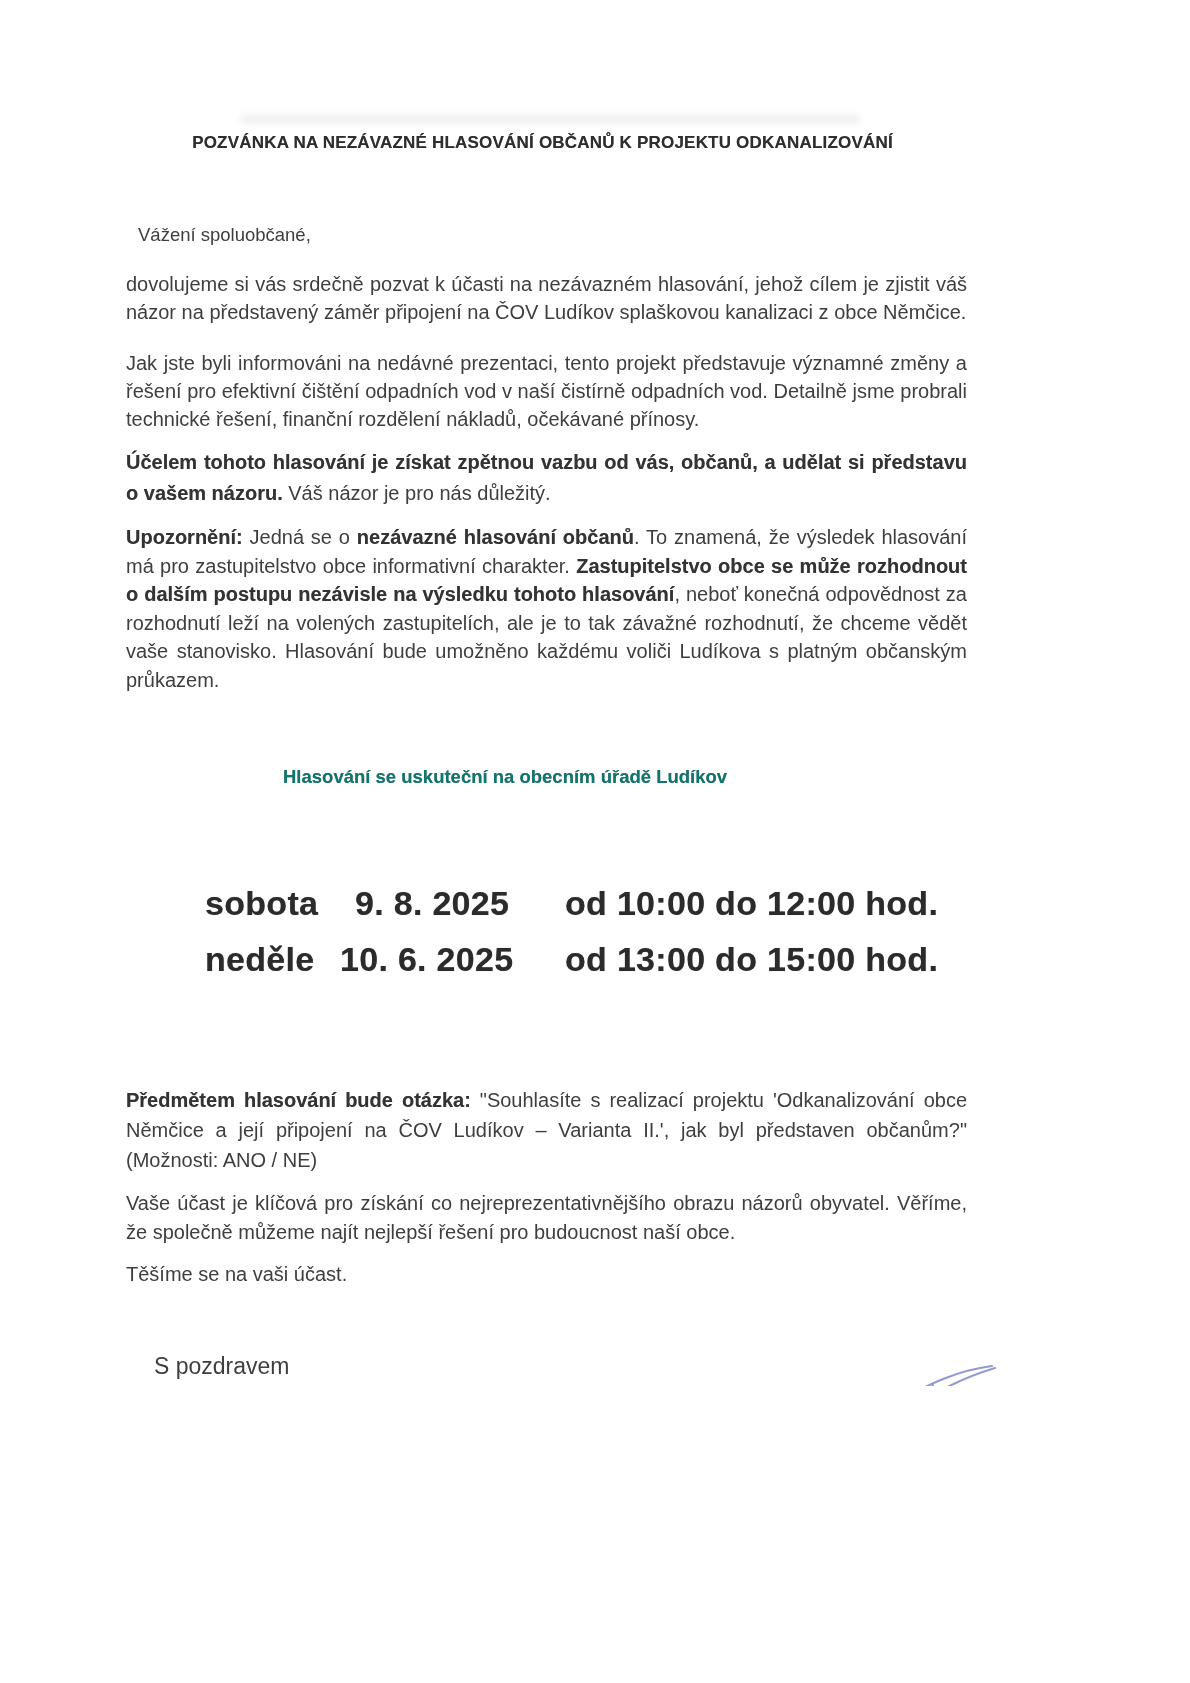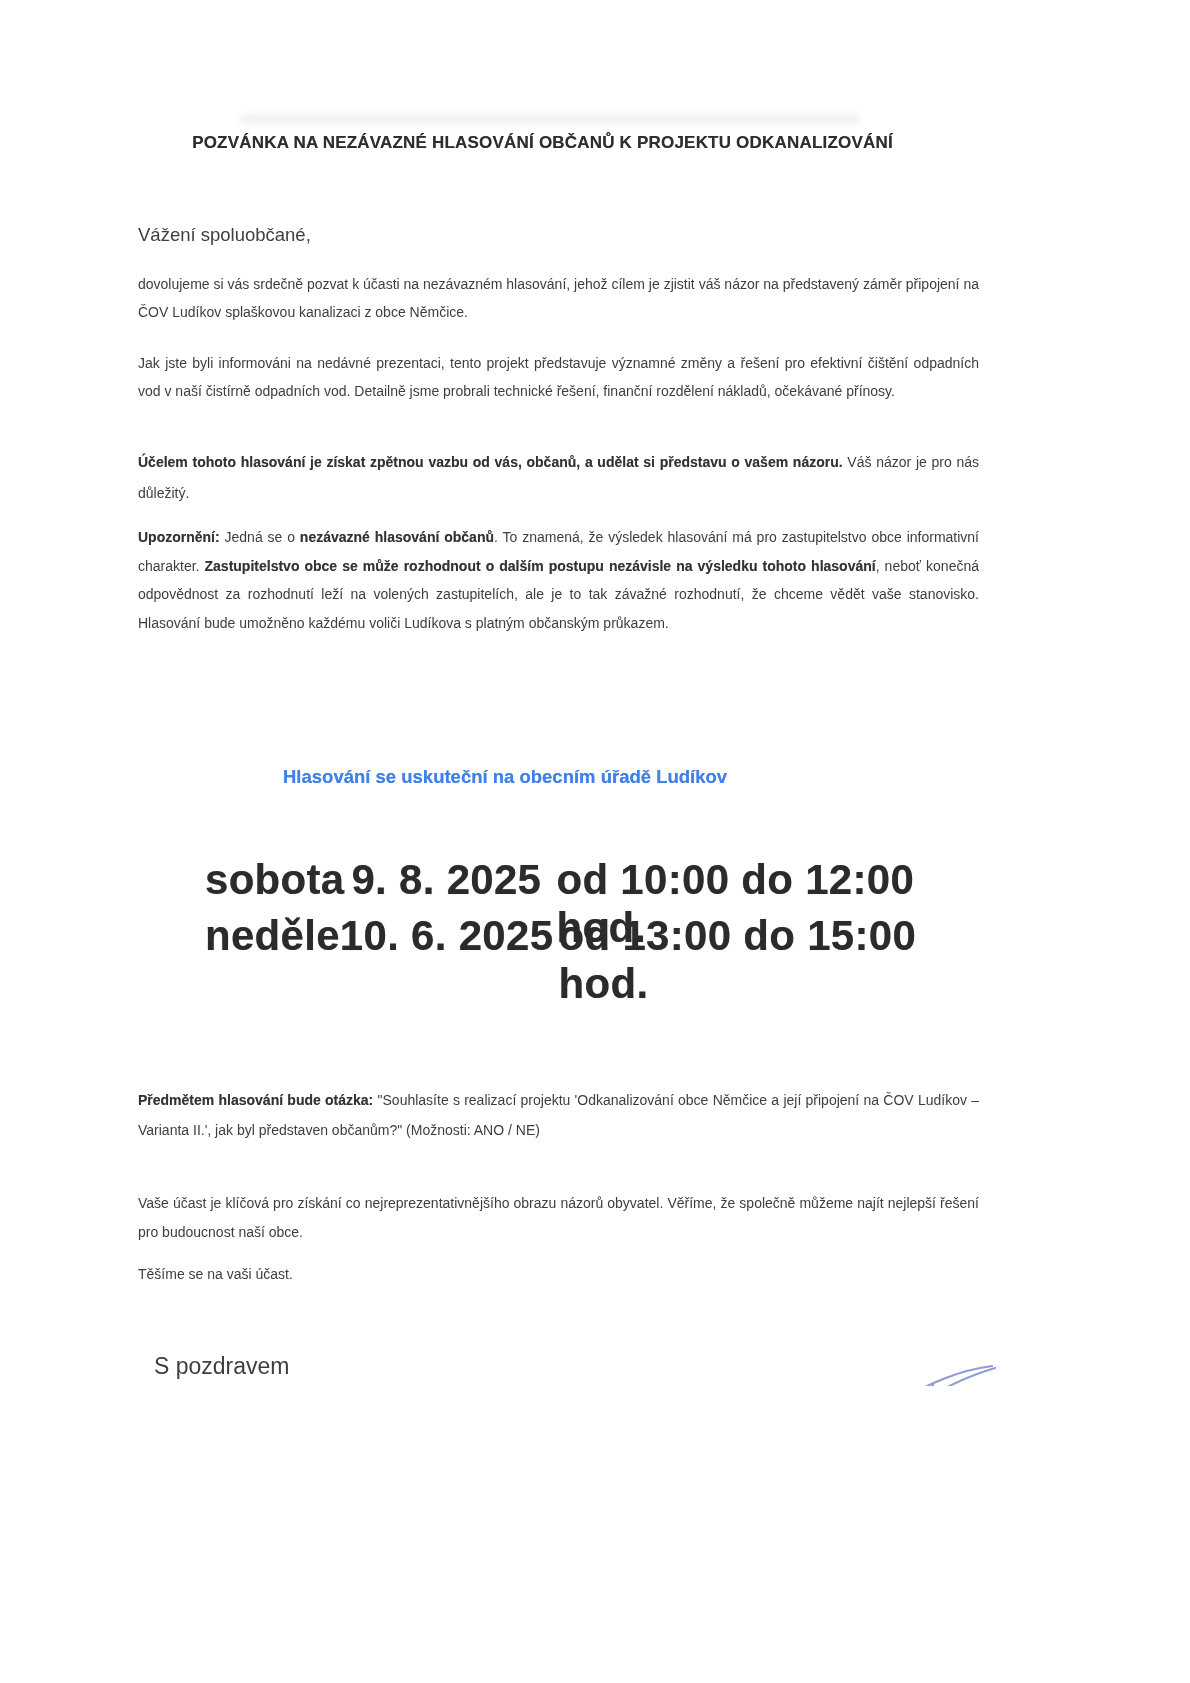--- a/index.html
+++ b/index.html
@@ -20,42 +20,43 @@
     color:#2e2e2e;
     text-shadow:0 0 0.6px rgba(40,40,40,0.55);
   }
   .scan-ghost{
     left:240px;top:114px;width:620px;height:10px;
     background:rgba(120,120,120,0.10);
     filter:blur(3px);
     border-radius:5px;
   }
   .para{
-    left:138px;width:841px;
-    font-size:14px;line-height:28px;
+    left:126px;width:841px;
+    font-size:20px;line-height:28px;
     text-align:justify;
     color:#3e3e3e;
   }
   .greeting{left:122px;top:221px;font-size:18.5px;line-height:28px;margin-left:16px;}
   .p-invite{top:270px;}
   .p-informed{top:349px;}
   .p-purpose{top:447px;line-height:31px;}
   .p-notice{top:523px;line-height:28.5px;}
   .b{font-weight:700;color:#333;text-shadow:0 0 0.5px rgba(40,40,40,0.45);}
   .venue{
     left:283px;top:766px;
-    font-size:18.5px;font-weight:700;color:#3b82f6;
+    font-size:18.5px;font-weight:700;color:#0f766e;
     text-shadow:0 0 0.5px rgba(40,40,40,0.5);
   }
   .sched-row{
     left:205px;width:800px;
     display:flex;align-items:baseline;
-    font-size:42px;font-weight:700;color:#2b2b2b;
+    font-size:34px;font-weight:700;color:#2b2b2b;
     letter-spacing:0.3px;
     text-shadow:0 0 0.7px rgba(30,30,30,0.5);
+    margin-top:28px;
   }
   .sched-sat{top:856px;}
   .sched-sun{top:912px;}
   .sched-sat .day{width:150px;}
   .sched-sun .day{width:135px;}
   .sched-sat .date{width:210px;}
   .sched-sun .date{width:225px;}
   .p-question{top:1085px;line-height:30px;}
   .p-participation{top:1189px;line-height:29px;}
   .p-forward{top:1260px;text-align:left;}

